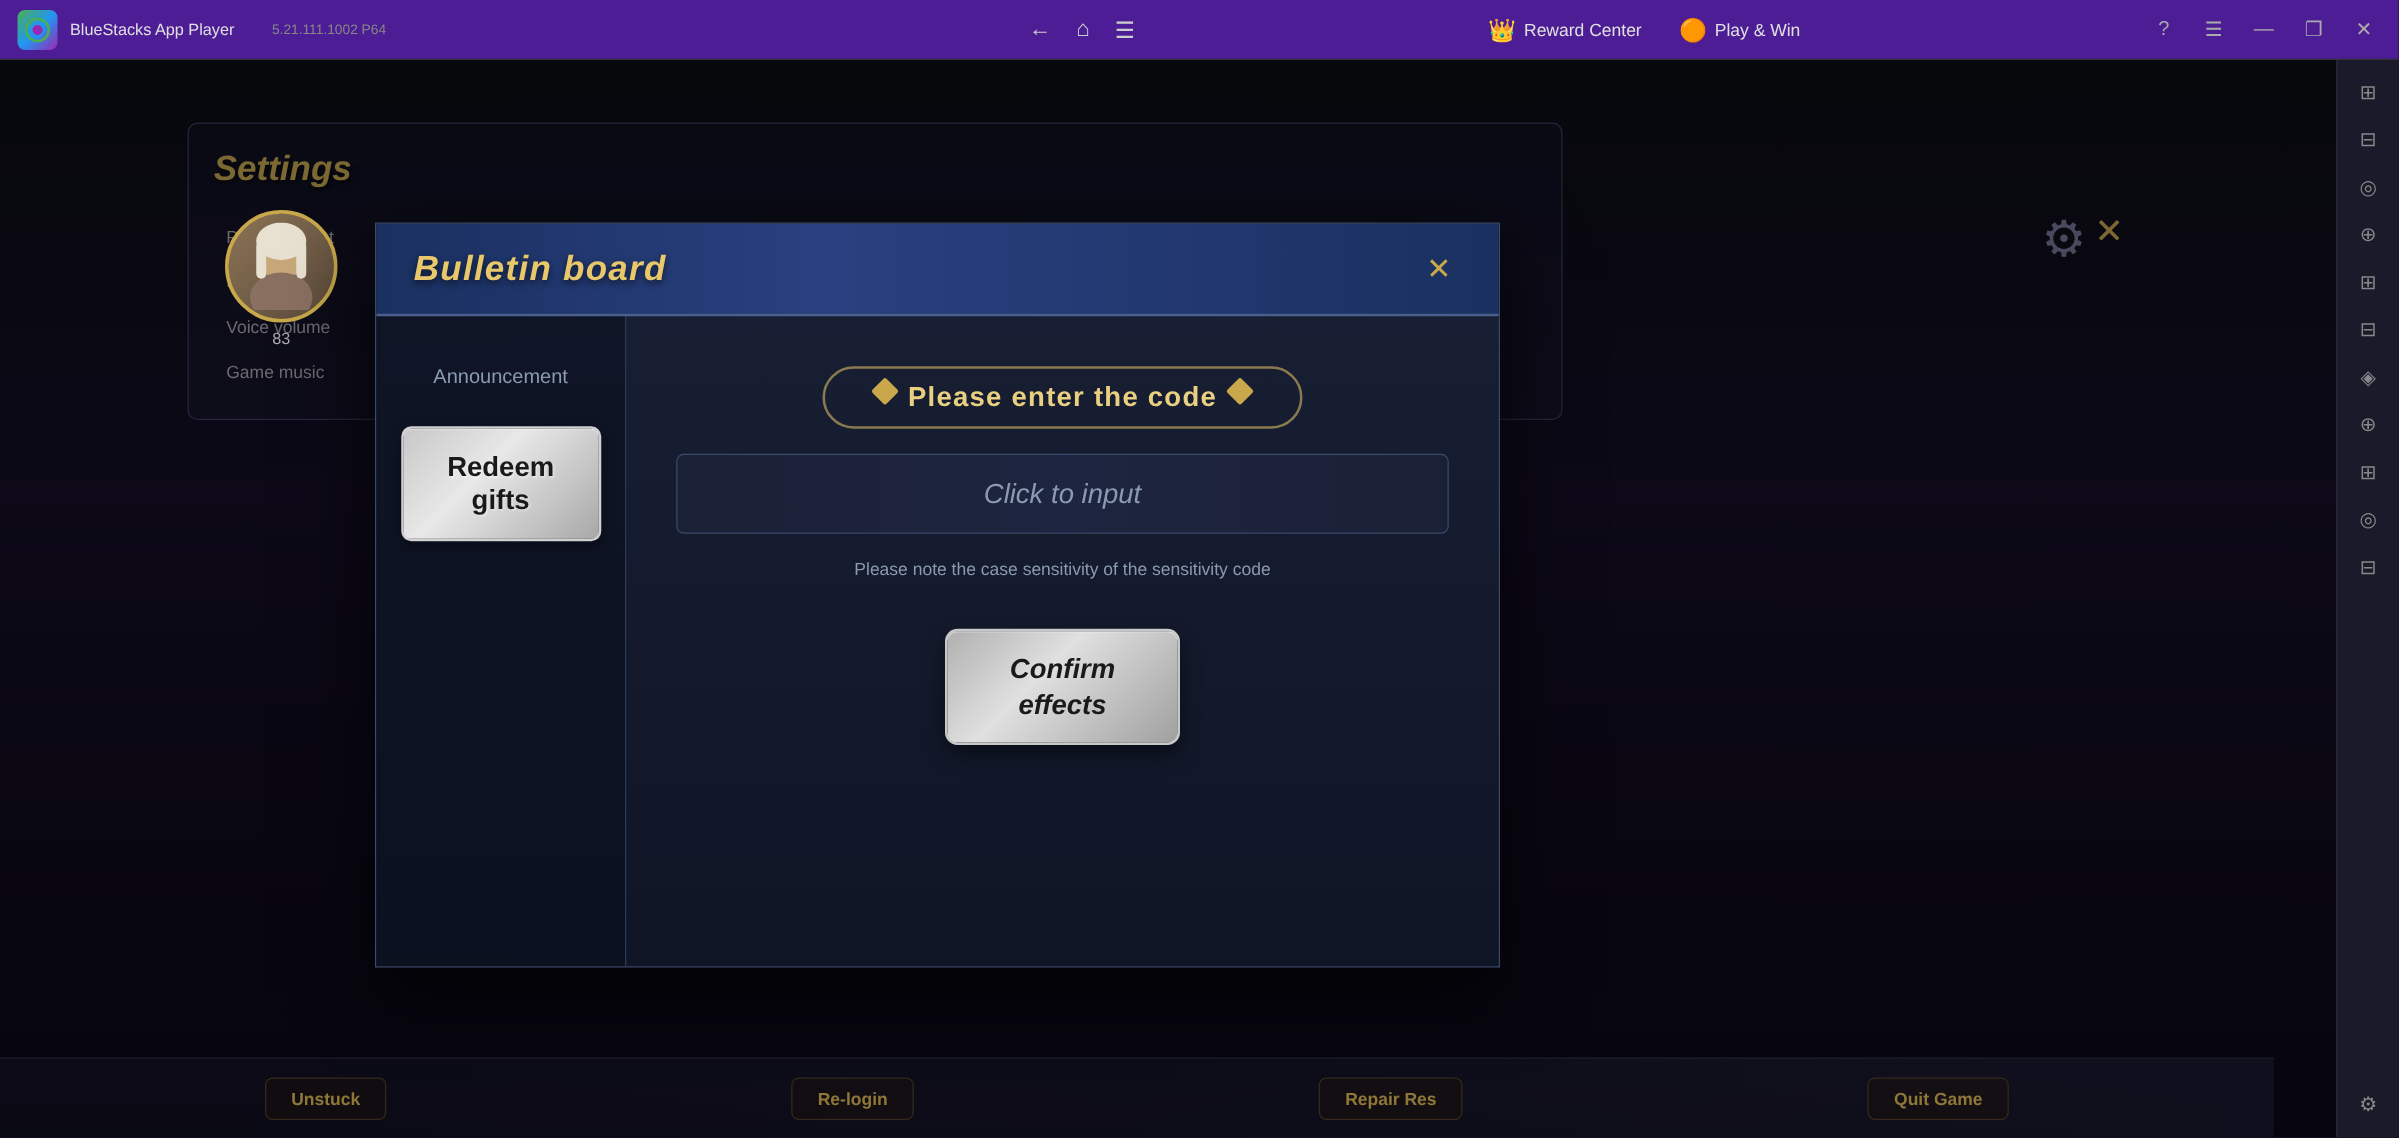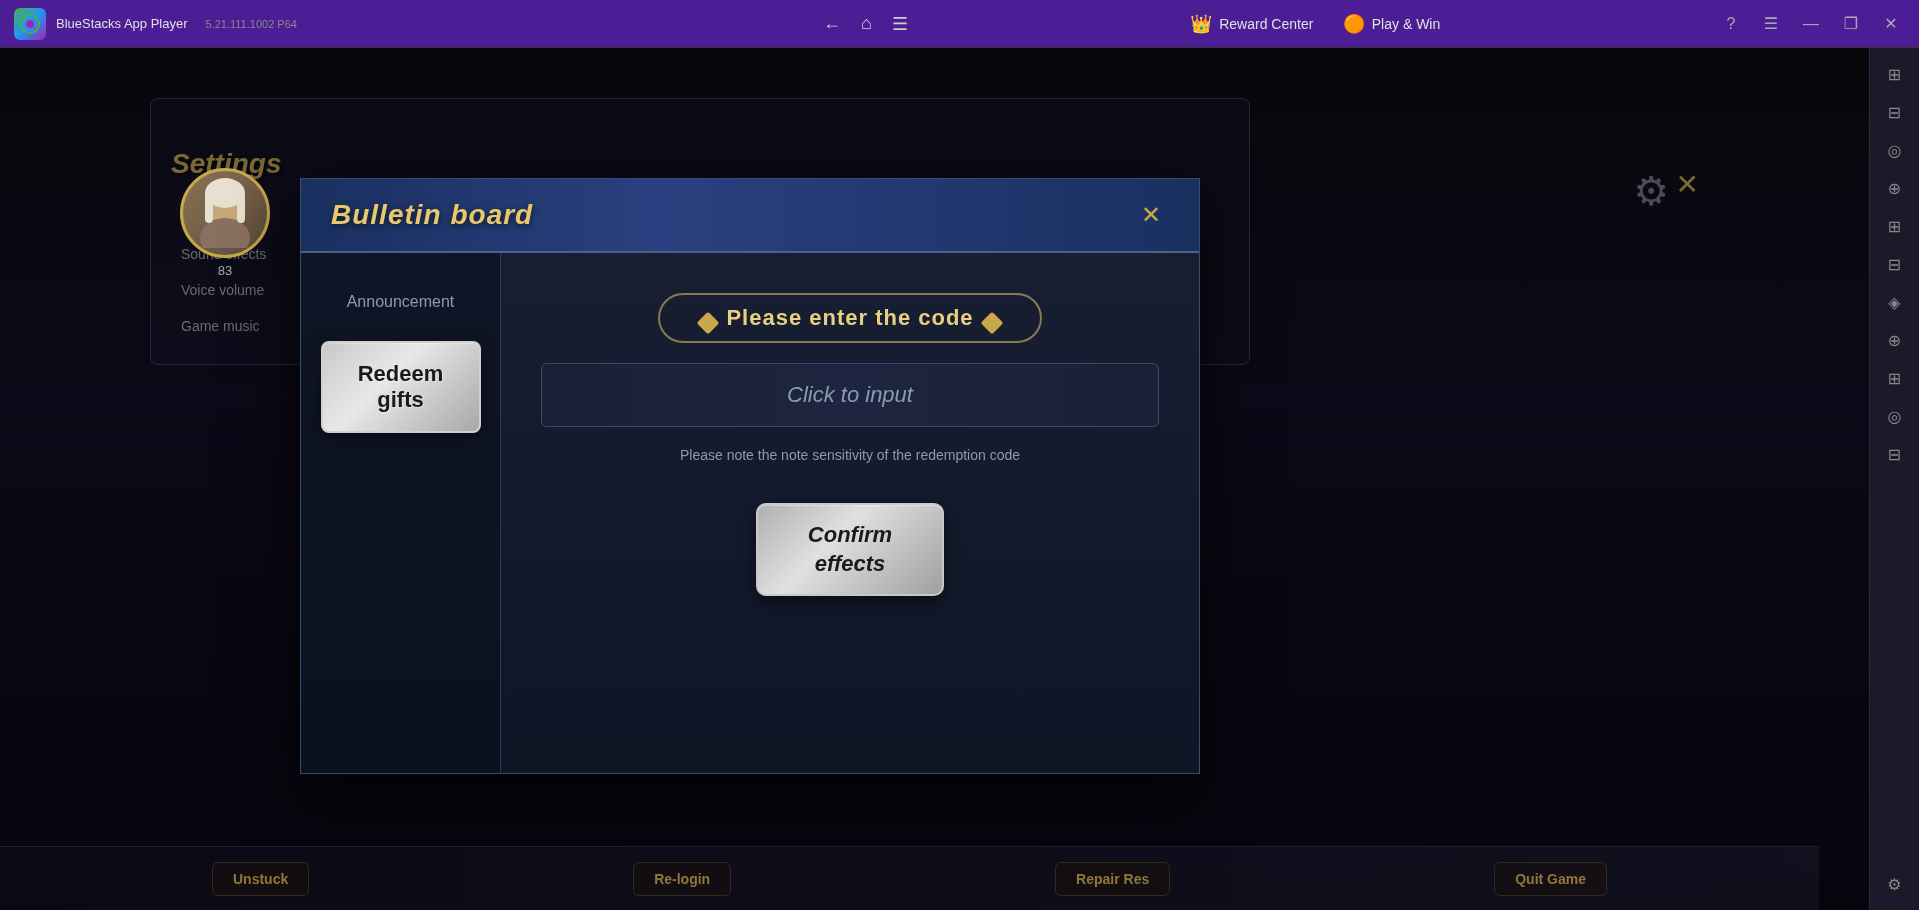--- a/index.html
+++ b/index.html
@@ -40,21 +40,21 @@
       justify-content: center;
       font-size: 16px;
     }
     .app-title {
       color: #e0e0e0;
       font-size: 13px;
     }
     .app-version {
       color: #888;
       font-size: 11px;
-      margin-left: 8px;
+      margin-left: 20px;
     }
     .titlebar-nav {
       display: flex;
       align-items: center;
       gap: 20px;
       padding: 0 20px;
     }
     .nav-btn {
       color: #ccc;
       font-size: 18px;
@@ -168,21 +168,20 @@
       padding: 20px;
       opacity: 0.6;
     }
     .settings-title-bg {
       color: #c8a84b;
       font-size: 28px;
       font-weight: bold;
       font-style: italic;
       text-shadow: 2px 2px 4px rgba(0,0,0,0.8);
       margin-bottom: 20px;
-      margin-top: 29px;
     }
     .settings-side-items {
       display: flex;
       flex-direction: column;
       gap: 20px;
       padding: 10px;
       width: 160px;
     }
     .settings-side-item {
       color: #aaa;
@@ -311,21 +310,21 @@
       display: flex;
       align-items: center;
       justify-content: center;
     }
     .code-badge-bg {
       background: transparent;
       border: 2px solid #8a7a50;
       border-radius: 30px;
       padding: 10px 40px;
       display: flex;
-      align-items: flex-end;
+      align-items: flex-start;
       gap: 10px;
       position: relative;
     }
     .code-badge-diamond-left,
     .code-badge-diamond-right {
       width: 16px;
       height: 16px;
       background: #c8a84b;
       transform: rotate(45deg);
       border-radius: 2px;
@@ -490,21 +489,21 @@
             <div class="code-badge-diamond-left"></div>
             <span class="code-badge-text">Please enter the code</span>
             <div class="code-badge-diamond-right"></div>
           </div>
         </div>
 
         <div class="code-input-wrapper">
           <input class="code-input" type="text" placeholder="Click to input" style="">
         </div>
 
-        <div class="code-hint">Please note the note sensitivity of the redemption code</div>
+        <div class="code-hint">Please note the case sensitivity of the sensitivity code</div>
 
         <button class="confirm-btn">
           <div class="confirm-btn-text">
             <span>Confirm</span><br>
             <span>effects</span>
           </div>
         </button>
       </div>
     </div>
   </div>

